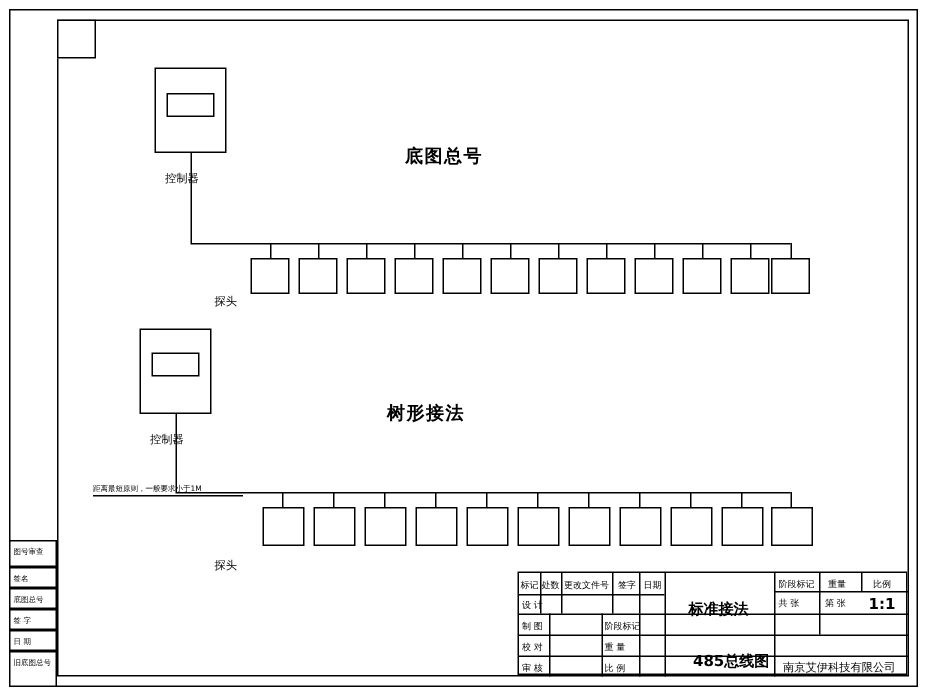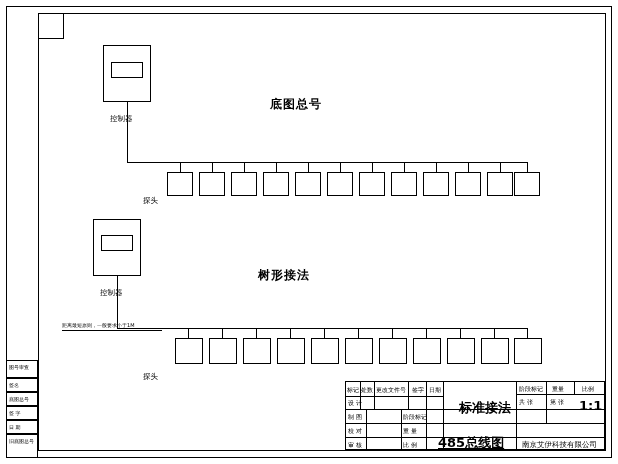--- a/index.html
+++ b/index.html
@@ -23,21 +23,21 @@
   .lbl{font-size:7.5px;}
   .tiny{font-size:5px;}
 
   
   .stampbox{position:absolute;border:1px solid #000;box-sizing:border-box;background:#fff;}
 
   
   #titleblock{position:absolute;left:345px;top:381px;width:260px;height:69px;border:1px solid #000;box-sizing:border-box;background:#fff;}
   #titleblock .ln{background:#000;}
   .tb-txt{position:absolute;white-space:nowrap;font-size:6px;}
-  .tb-big{position:absolute;white-space:nowrap;font-size:13px;font-weight:bold;}
+  .tb-big{position:absolute;white-space:nowrap;font-size:10px;font-weight:bold;}
   .tb-company{position:absolute;white-space:nowrap;font-size:7.5px;font-weight:normal;}
 </style>
 </head>
 <body>
 
 <div id="sheet">
 
   <div class="outer"></div>
   <div class="inner"></div>
 
@@ -163,21 +163,21 @@
     <div class="tb-txt" style="left:2px;top:17px;">设 计</div>
     <div class="tb-txt" style="left:2px;top:31px;">制 图</div>
     <div class="tb-txt" style="left:2px;top:45px;">校 对</div>
     <div class="tb-txt" style="left:2px;top:59px;">审 核</div>
 
     <div class="tb-txt" style="left:57px;top:31px;">阶段标记</div>
     <div class="tb-txt" style="left:57px;top:45px;">重 量</div>
     <div class="tb-txt" style="left:57px;top:59px;">比 例</div>
 
     <div class="tb-big" style="left:113px;top:17px;">标准接法</div>
-    <div class="tb-big" style="left:92px;top:52px;text-decoration:underline;">485总线图</div>
+    <div class="tb-big" style="left:116px;top:52px;">485总线图</div>
 
     <div class="ln" style="left:170px;top:12px;width:90px;height:1px;"></div>
     <div class="ln" style="left:170px;top:27px;width:90px;height:1px;"></div>
     <div class="ln" style="left:170px;top:41px;width:90px;height:1px;"></div>
     <div class="ln" style="left:170px;top:55px;width:90px;height:1px;"></div>
     <div class="ln" style="left:200px;top:0;width:1px;height:12px;"></div>
     <div class="ln" style="left:228px;top:0;width:1px;height:12px;"></div>
     <div class="ln" style="left:200px;top:12px;width:1px;height:29px;"></div>
 
     <div class="tb-txt" style="left:173px;top:3px;">阶段标记</div>

